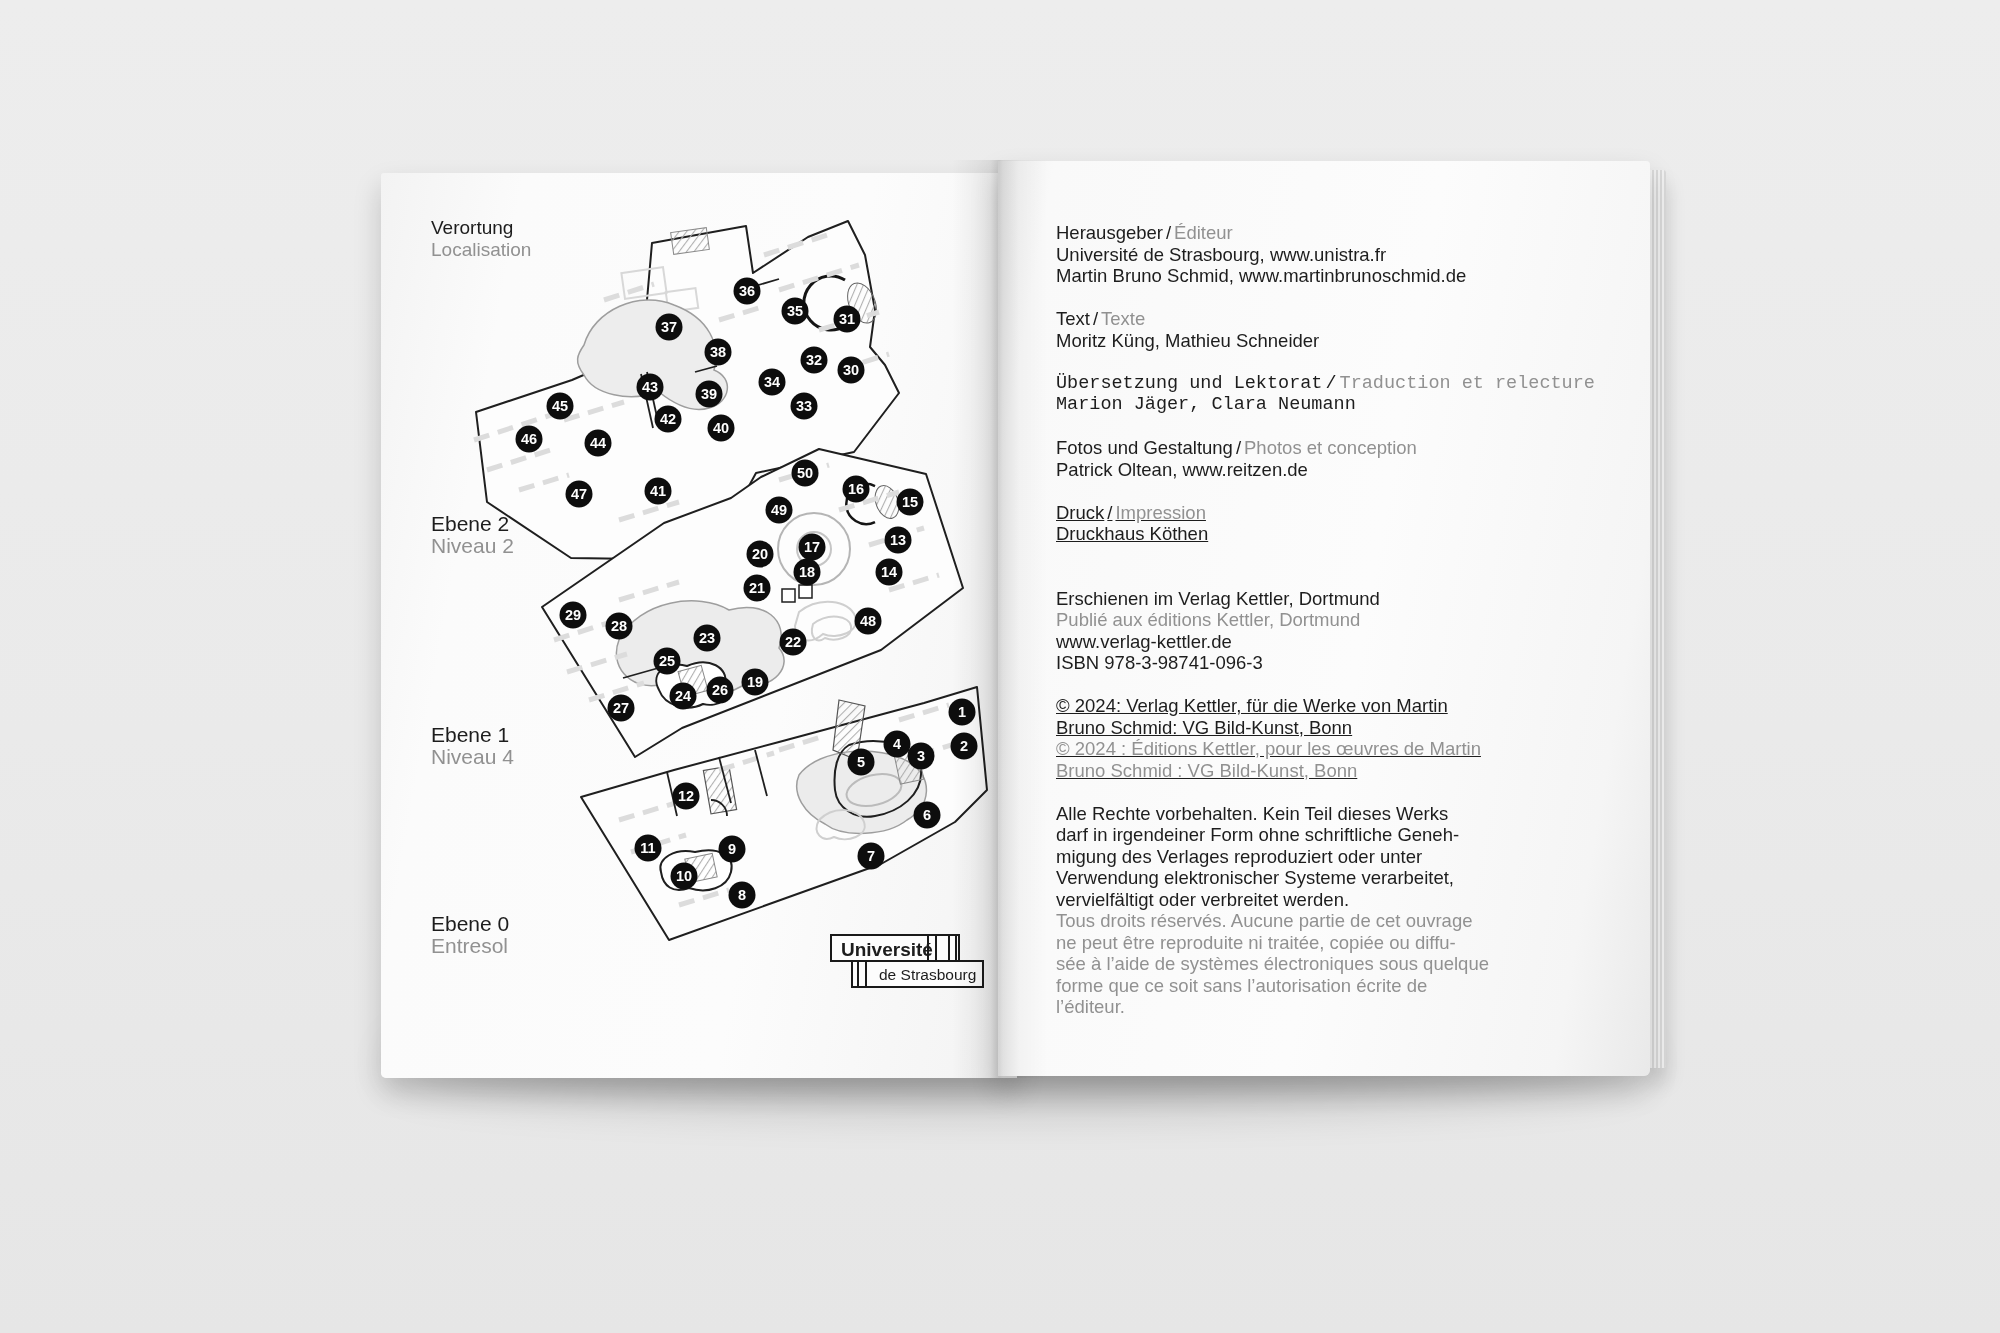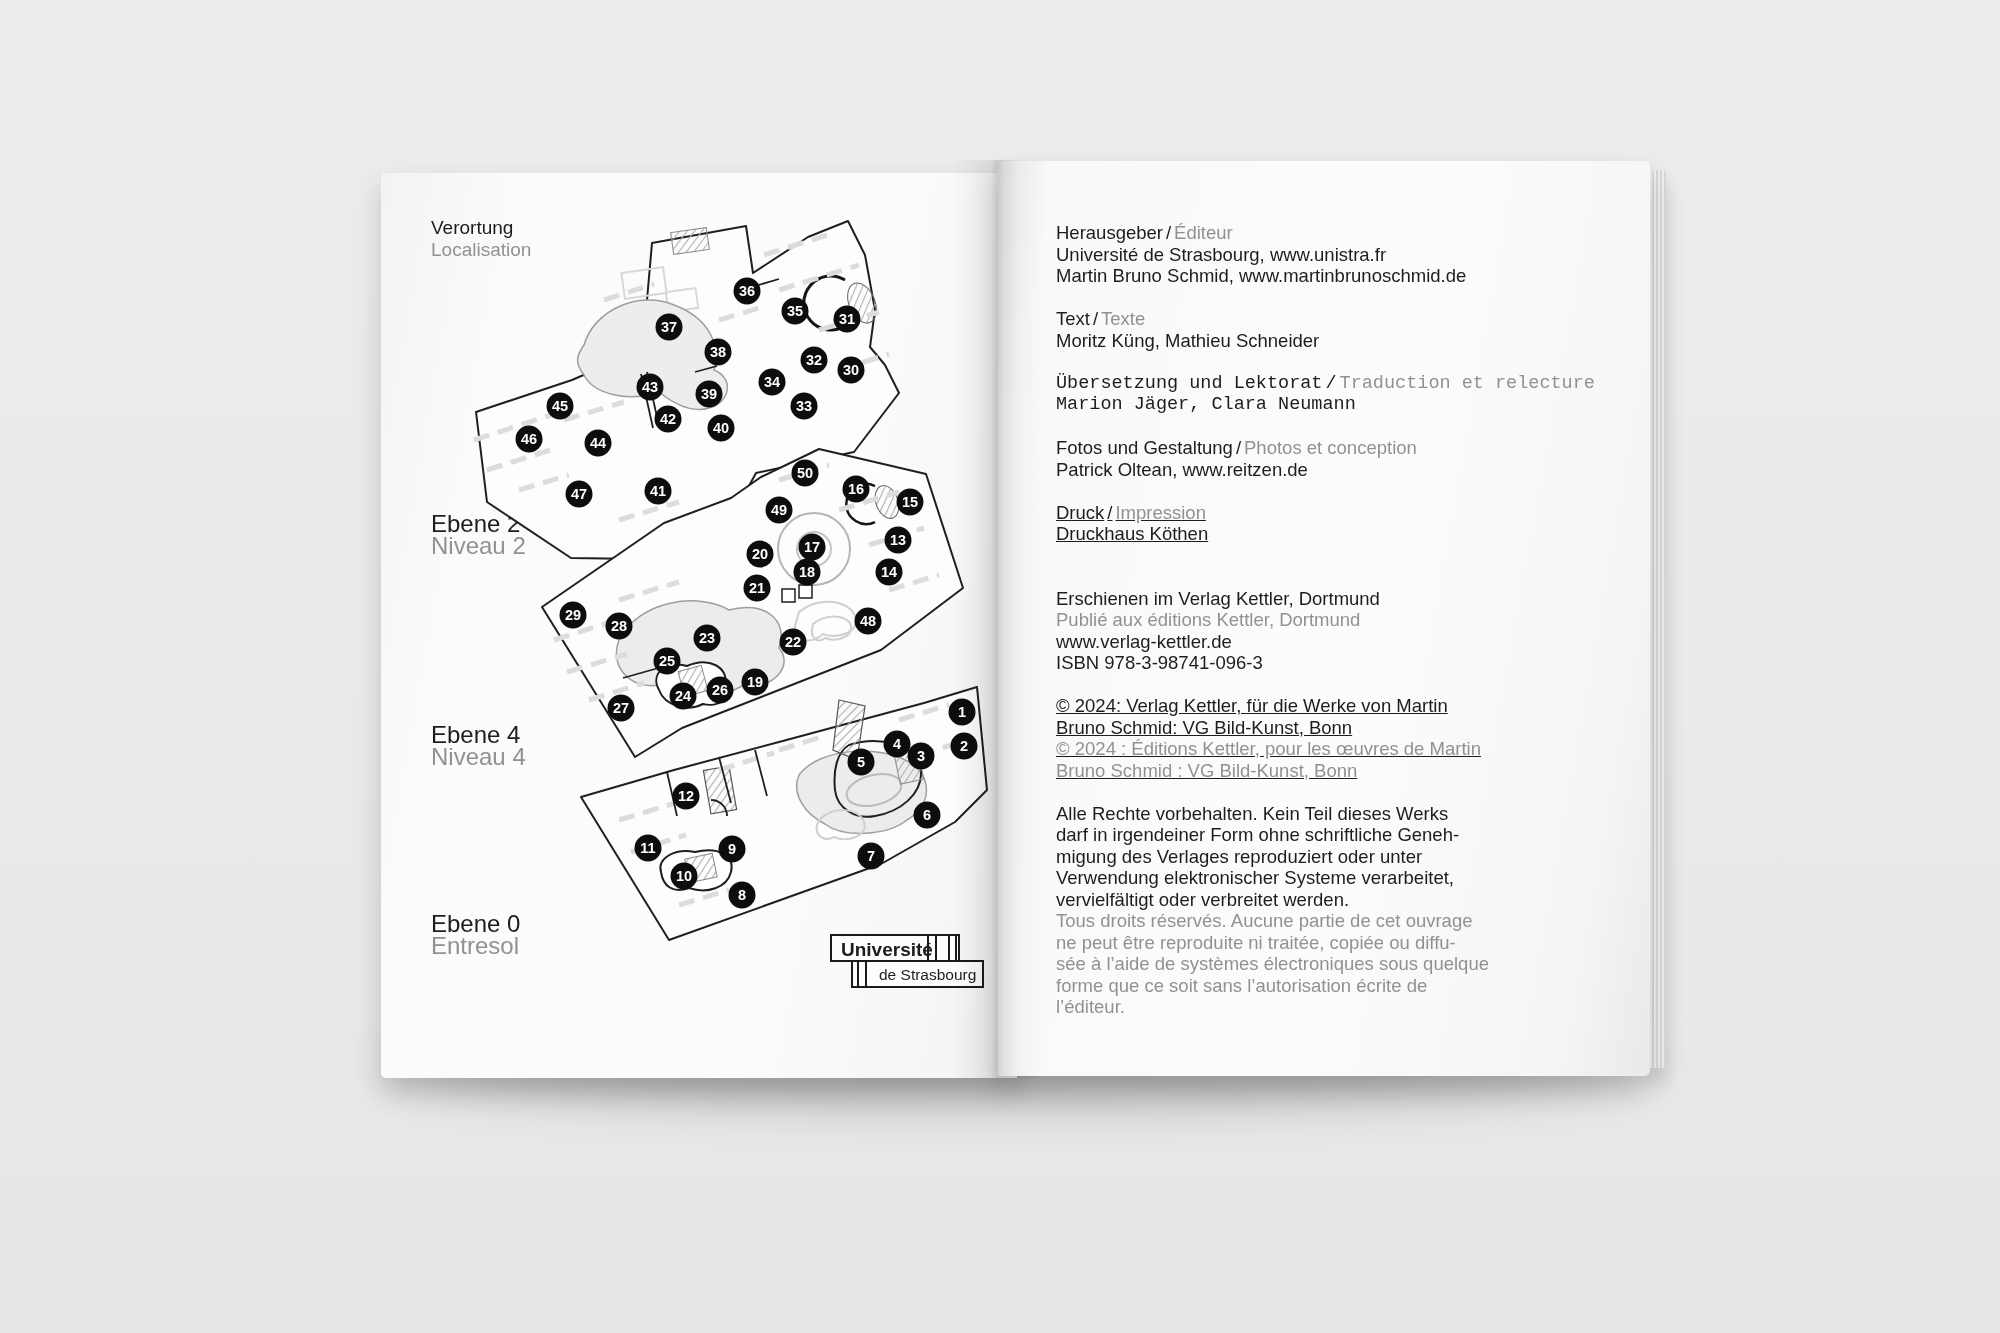--- a/index.html
+++ b/index.html
@@ -24,21 +24,21 @@
     border-radius:0 4px 6px 0;
   }
   .page-stack{position:absolute;left:1650px;top:170px;width:16px;height:898px;
     background:repeating-linear-gradient(90deg,#f1f1f1 0 2px,#d9d9d9 2px 4px);
     border-radius:0 3px 3px 0;box-shadow:0 14px 20px rgba(0,0,0,.15)}
   .spine{position:absolute;left:952px;top:160px;width:96px;height:918px;pointer-events:none;
     background:linear-gradient(90deg,rgba(0,0,0,0) 0%,rgba(0,0,0,.07) 40%,rgba(0,0,0,.15) 49%,rgba(0,0,0,.10) 53%,rgba(0,0,0,.03) 70%,rgba(0,0,0,0) 100%)}
 
   
   .map-title{position:absolute;left:50px;top:44px;font-size:19px;line-height:22px}
-  .lvl{position:absolute;left:50px;font-size:24px;line-height:22px}
+  .lvl{position:absolute;left:50px;font-size:21px;line-height:22px}
   .lvl-2{top:340px}.lvl-1{top:551px}.lvl-0{top:740px}
   .muted{color:#919191}
   .map-svg{position:absolute;left:68px;top:22px}
 
   
   .logo{position:absolute;left:449px;top:761px;width:190px;height:60px}
   .lg-box{position:absolute;background:#fdfdfd;border:2px solid #1a1a1a;box-sizing:border-box}
   .lg-top{left:0;top:0;width:130px;height:28px}
   .lg-bottom{left:21px;top:26px;width:133px;height:28px}
   .lg-top span{position:absolute;left:9px;top:3px;font-weight:bold;font-size:19px}
@@ -63,21 +63,21 @@
   <div class="map-title">
     <div>Verortung</div>
     <div class="muted">Localisation</div>
   </div>
 
   <div class="lvl lvl-2">
     <div>Ebene 2</div>
     <div class="muted">Niveau 2</div>
   </div>
   <div class="lvl lvl-1">
-    <div>Ebene 4</div>
+    <div>Ebene 1</div>
     <div class="muted">Niveau 4</div>
   </div>
   <div class="lvl lvl-0">
     <div>Ebene 0</div>
     <div class="muted">Entresol</div>
   </div>
 
   <svg class="map-svg" width="570" height="760" viewBox="430 195 570 760">
     <defs>
       <pattern id="hatch" width="6" height="6" patternUnits="userSpaceOnUse" patternTransform="rotate(45)">

